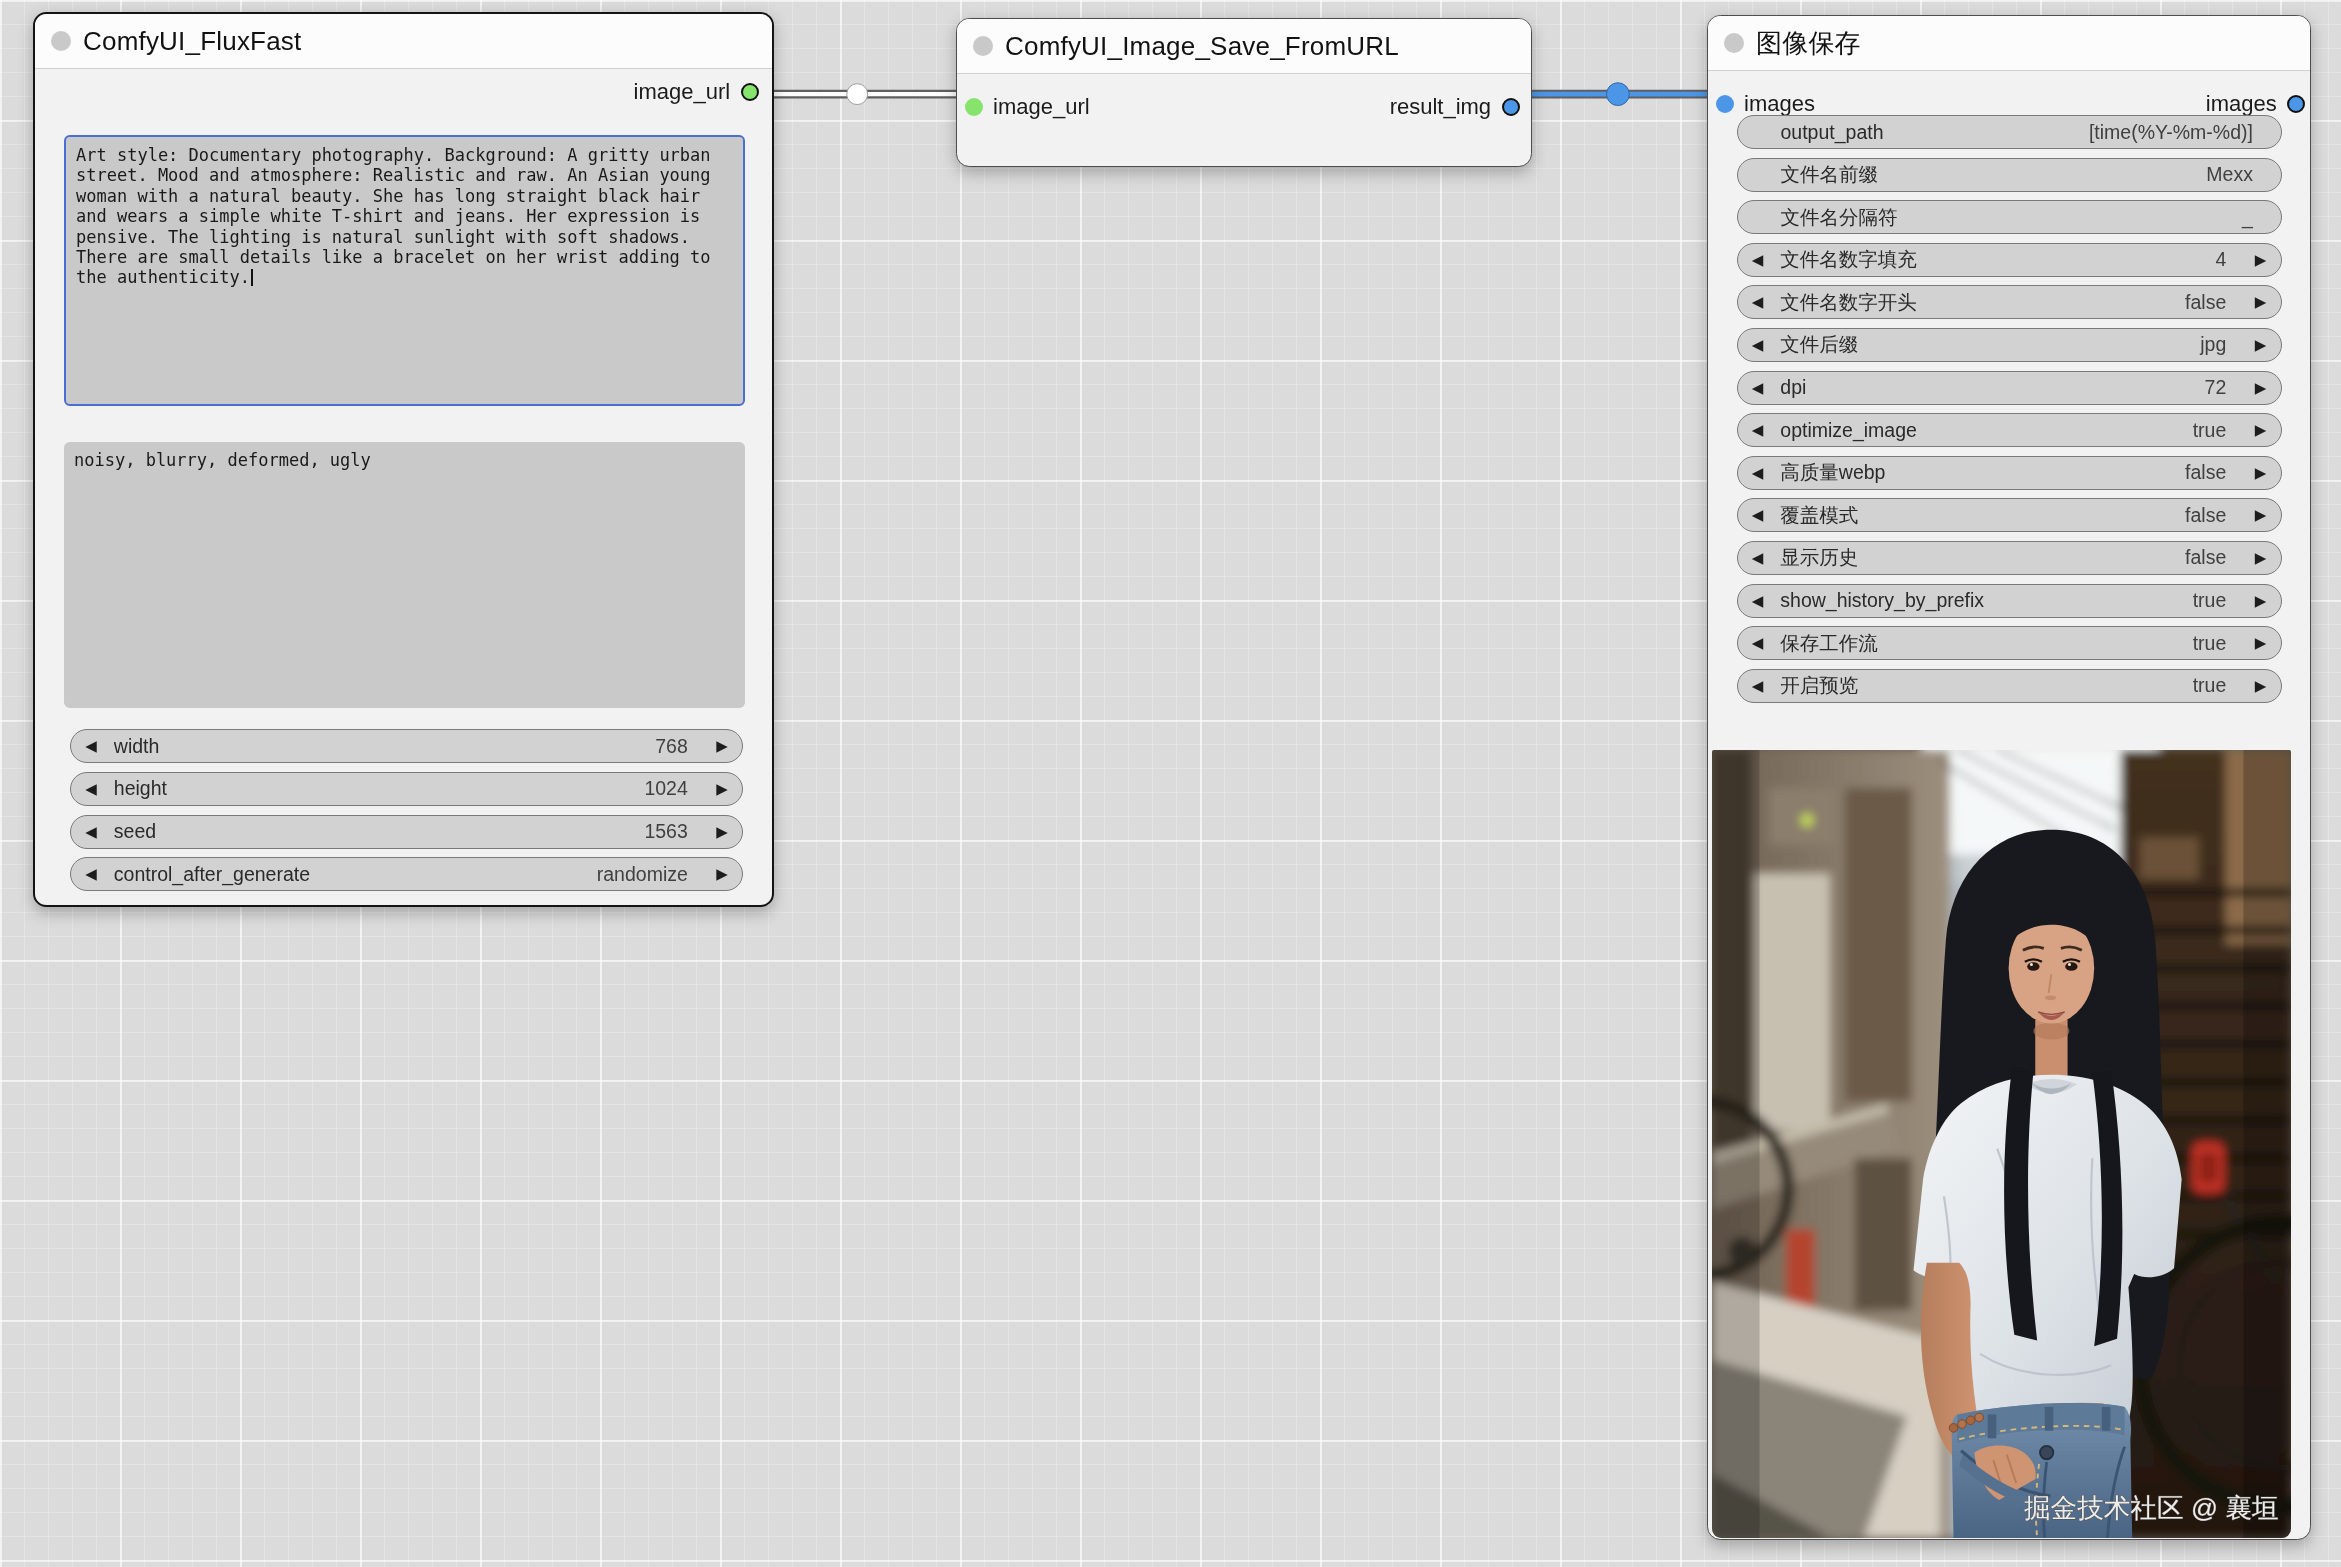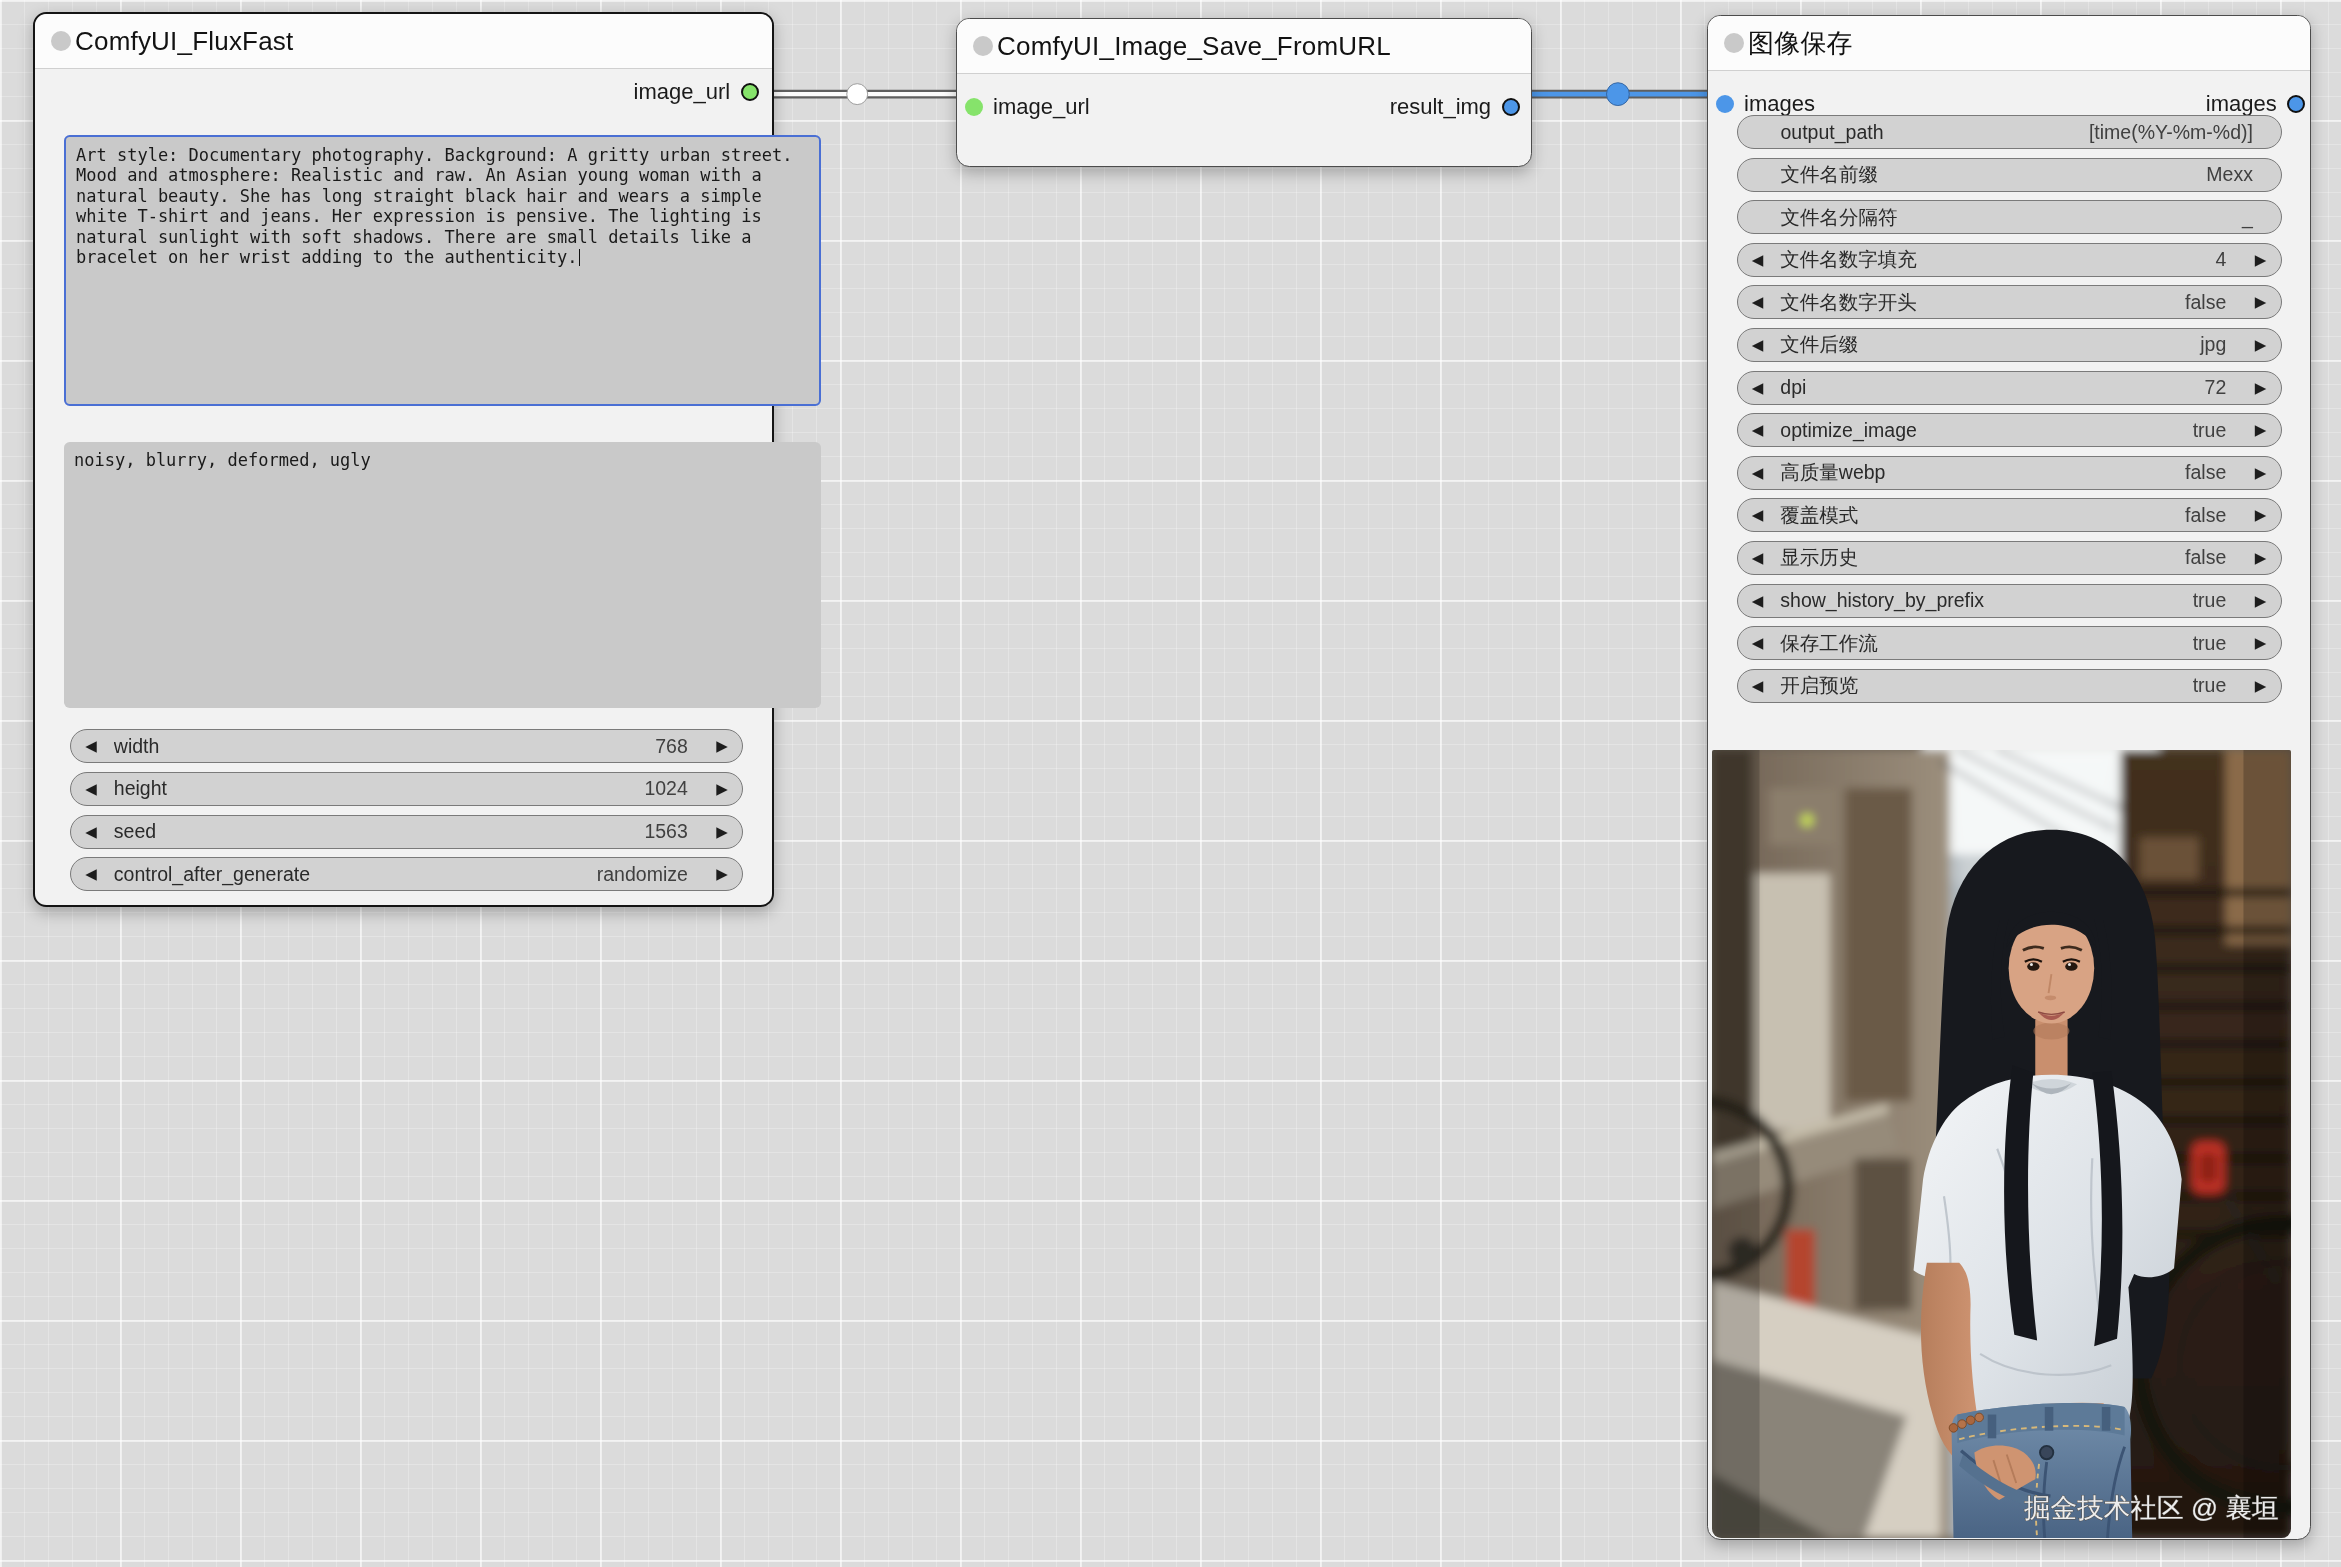--- a/index.html
+++ b/index.html
@@ -15,35 +15,35 @@
     font-family:"Liberation Sans","DejaVu Sans",sans-serif;
   }
   .wires{position:absolute;left:0;top:0;z-index:1;}
   .wire-border{stroke:#5f5f5f;stroke-width:9;fill:none;stroke-linecap:round;}
   .wire-core-white{stroke:#fcfcfc;stroke-width:4.5;fill:none;stroke-linecap:round;}
   .wire-core-blue{stroke:#4c96e8;stroke-width:5;fill:none;stroke-linecap:round;}
 
   .node{position:absolute;z-index:2;border-radius:13.3px;background:#f2f2f2;
         box-shadow:0 5.7px 15px rgba(0,0,0,.25);}
   .node .nhead{height:54px;background:#fcfcfc;border-bottom:1px solid #d0d0d0;
-        border-radius:12.4px 12.4px 0 0;display:flex;align-items:center;gap:4px;padding:0 16px;}
+        border-radius:12.4px 12.4px 0 0;display:flex;align-items:center;gap:12px;padding:0 16px;}
   .collapse-dot{width:20px;height:20px;border-radius:50%;background:#c9c9c9;flex:0 0 auto;}
   .ntitle{font-size:26px;color:#121212;letter-spacing:0.2px;white-space:nowrap;}
 
   .node-flux{left:33px;top:12.4px;width:737px;height:891px;border:2.4px solid #141414;}
   .node-save-url{left:956px;top:18px;width:574px;height:147px;border:1.4px solid #4c4c4c;}
   .node-img-save{left:1707px;top:15px;width:602px;height:1523px;border:1.4px solid #4c4c4c;}
 
   .slot-row{position:absolute;display:flex;align-items:center;gap:10.5px;font-size:22px;color:#1b1b1b;}
   .port{width:18px;height:18px;border-radius:50%;flex:0 0 auto;box-sizing:border-box;}
   .port.green{background:#86e36b;}
   .port.blue{background:#4c96e8;}
   .port.outlined{border:2.4px solid #101010;}
 
-  .textbox{position:absolute;left:28.5px;width:757px;box-sizing:border-box;background:#c9c9c9;
+  .textbox{position:absolute;left:28.5px;width:681px;box-sizing:border-box;background:#c9c9c9;
     border-radius:5.7px;padding:7.6px 10.5px;color:#1a1a1a;
     font-family:"DejaVu Sans Mono","Liberation Mono",monospace;font-size:17px;line-height:20.4px;
     white-space:pre-wrap;word-break:break-word;overflow:hidden;}
   .textbox.focused{border:2.4px solid #4a6fd4;}
   .caret{display:inline-block;width:1.9px;height:17px;background:#111;vertical-align:-2.9px;margin-left:1px;}
 
   .widget-col{position:absolute;display:flex;flex-direction:column;gap:8.6px;}
   .widget{height:34px;box-sizing:border-box;border:1.9px solid #7a7a7a;border-radius:18px;
     background:#d2d2d2;display:flex;align-items:center;padding:0 14.3px;font-size:19.5px;color:#2a2a2a;}
   .widget .arrow{width:28.5px;color:#1d1d1d;font-size:15px;flex:0 0 auto;cursor:pointer;}

